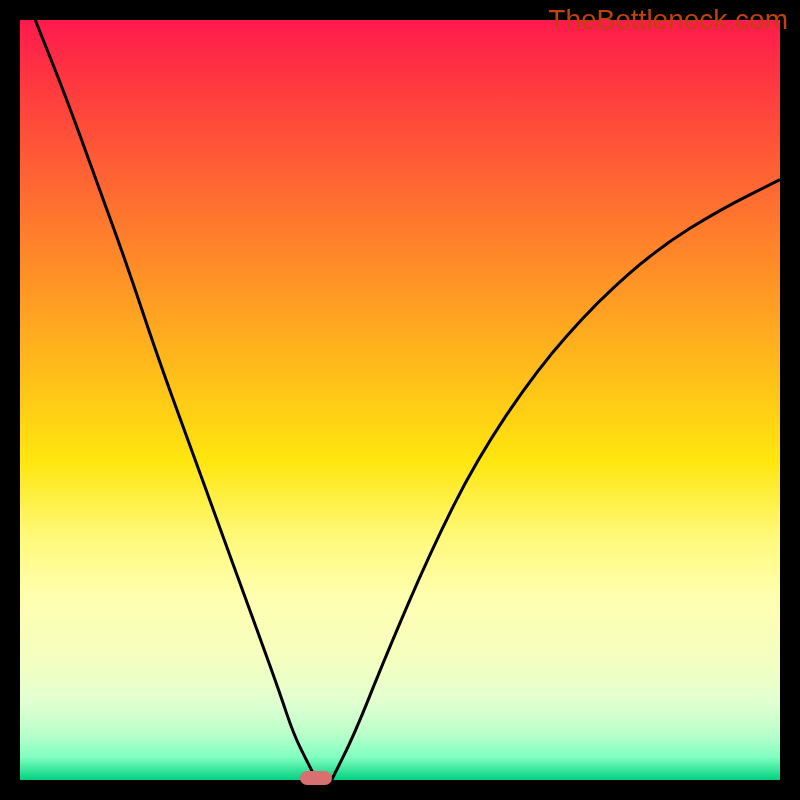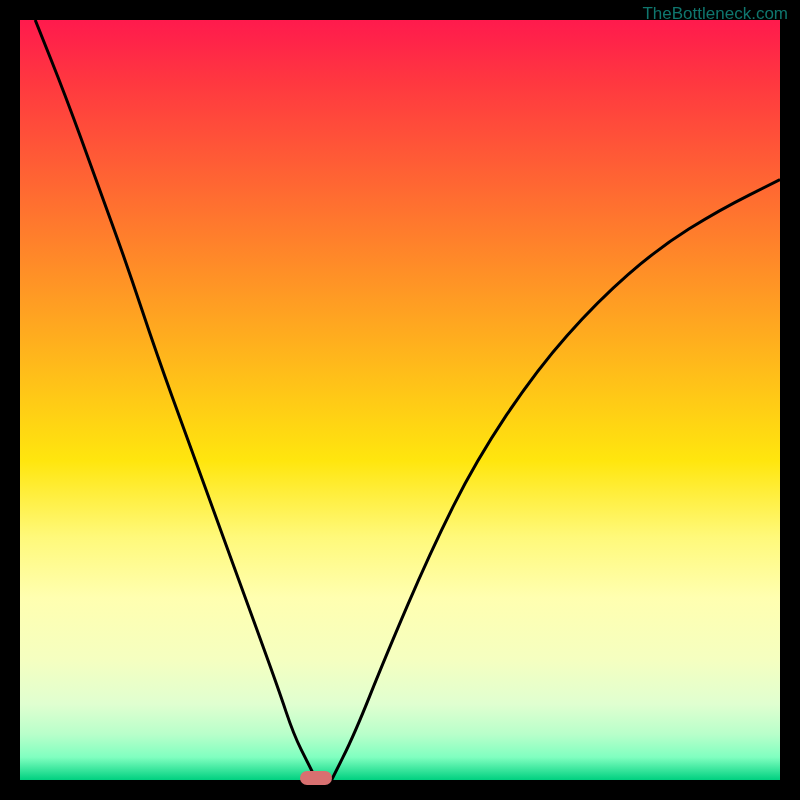--- a/index.html
+++ b/index.html
@@ -8,22 +8,22 @@
     height: 800px;
     background: #000;
     position: relative;
     overflow: hidden;
   }
   .watermark {
     position: absolute;
     top: 4px;
     right: 12px;
     font-family: Arial, sans-serif;
-    font-size: 17px;
-    color: #0f766e;
+    font-size: 28px;
+    color: #c2410c;
     z-index: 10;
   }
   .frame {
     position: absolute;
     top: 20px;
     left: 20px;
     width: 760px;
     height: 760px;
     background: #000;
   }

